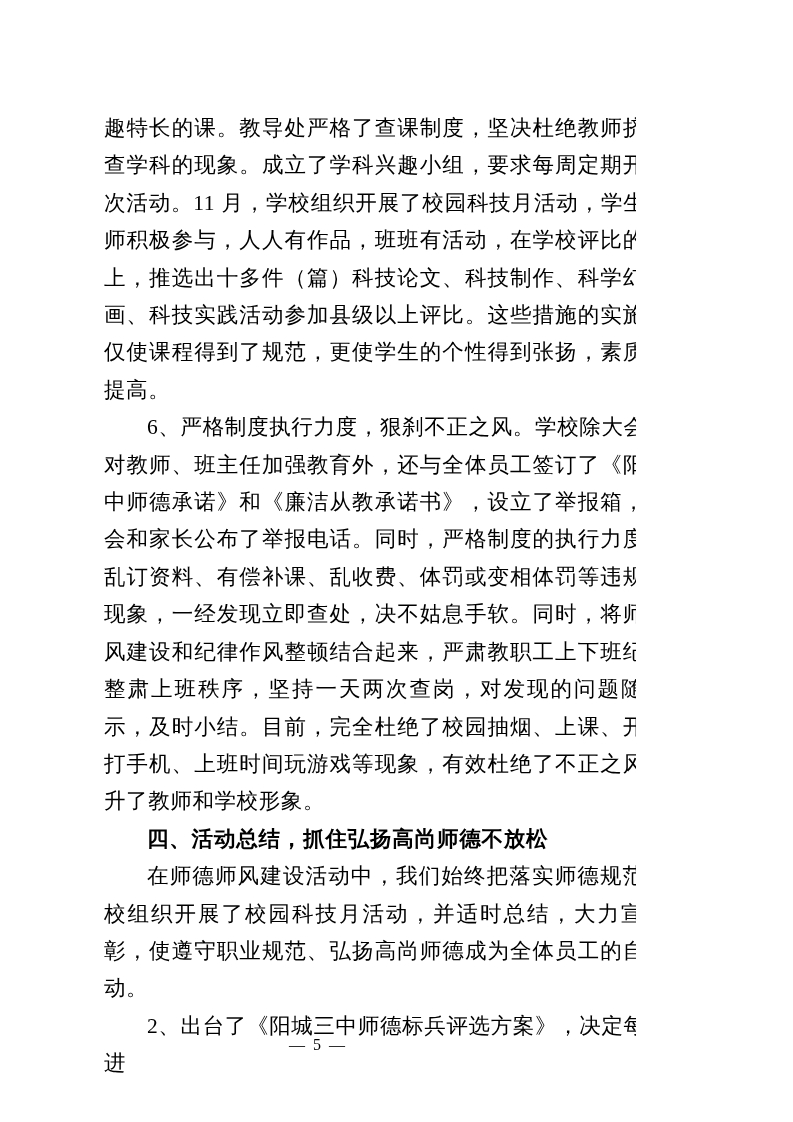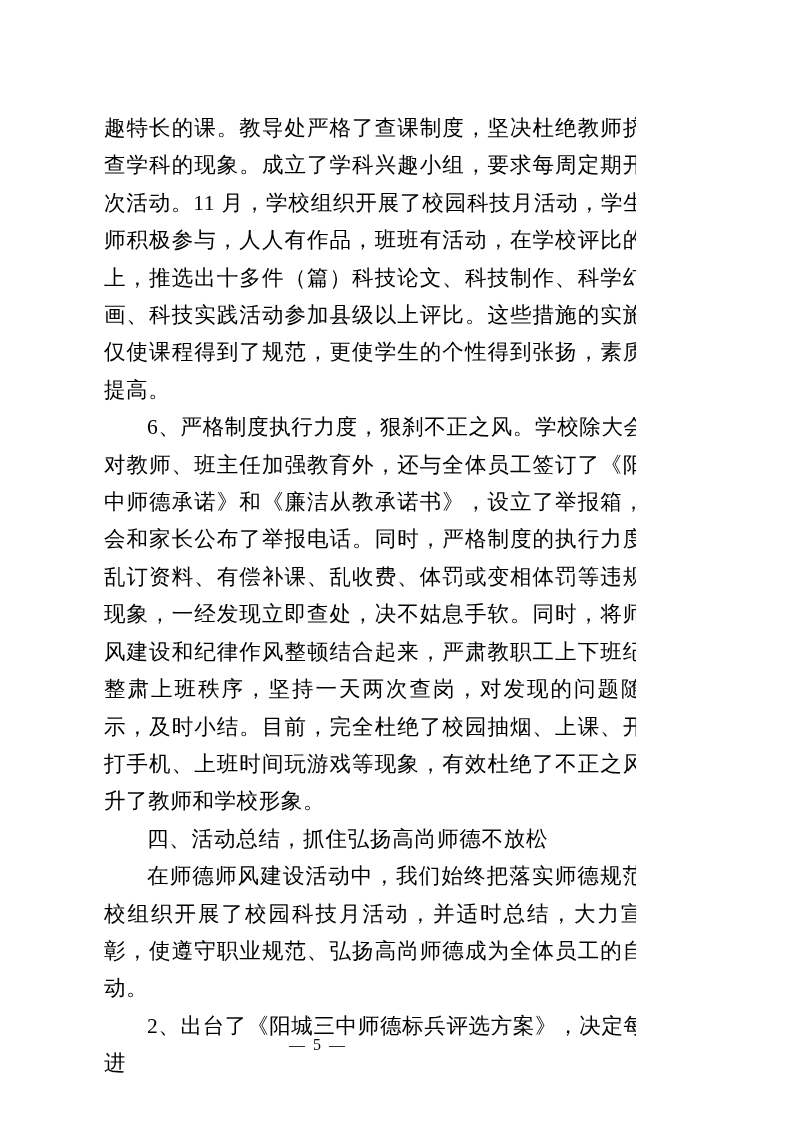--- a/index.html
+++ b/index.html
@@ -28,21 +28,21 @@
     line-height: 37.4px;
     letter-spacing: 0.6px;
     text-align: justify;
     word-break: break-all;
   }
   .para.indent {
     text-indent: 2em;
   }
   .para.heading {
     font-family: "Liberation Sans", "DejaVu Sans", sans-serif;
-    font-weight: normal;
+    font-weight: bold;
     letter-spacing: 0.8px;
   }
   .footer {
     position: absolute;
     left: 0;
     top: 1036px;
     width: 100%;
     text-align: center;
     font-size: 16px;
     letter-spacing: 2px;

